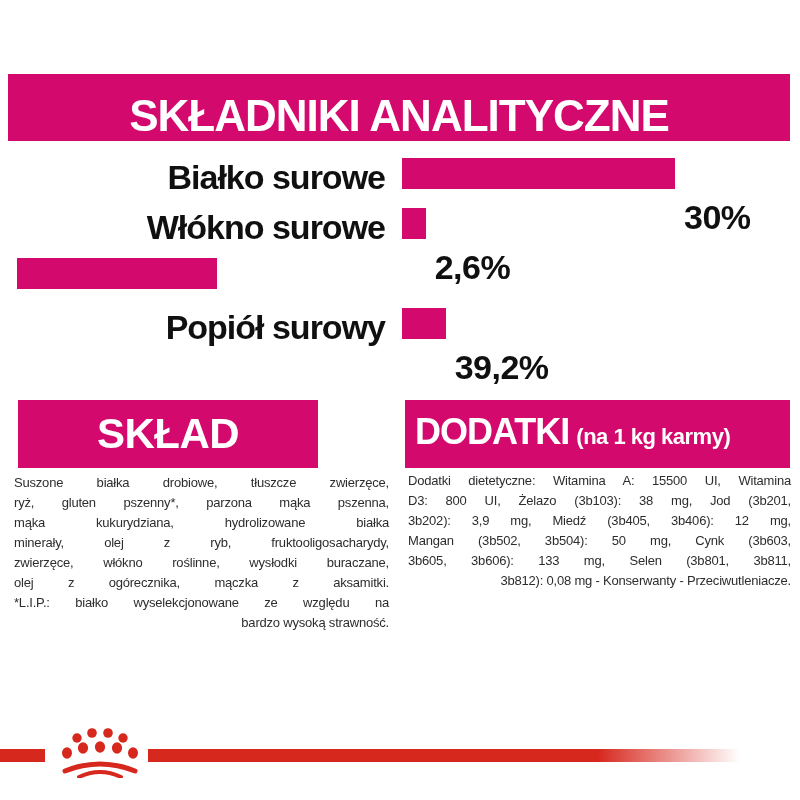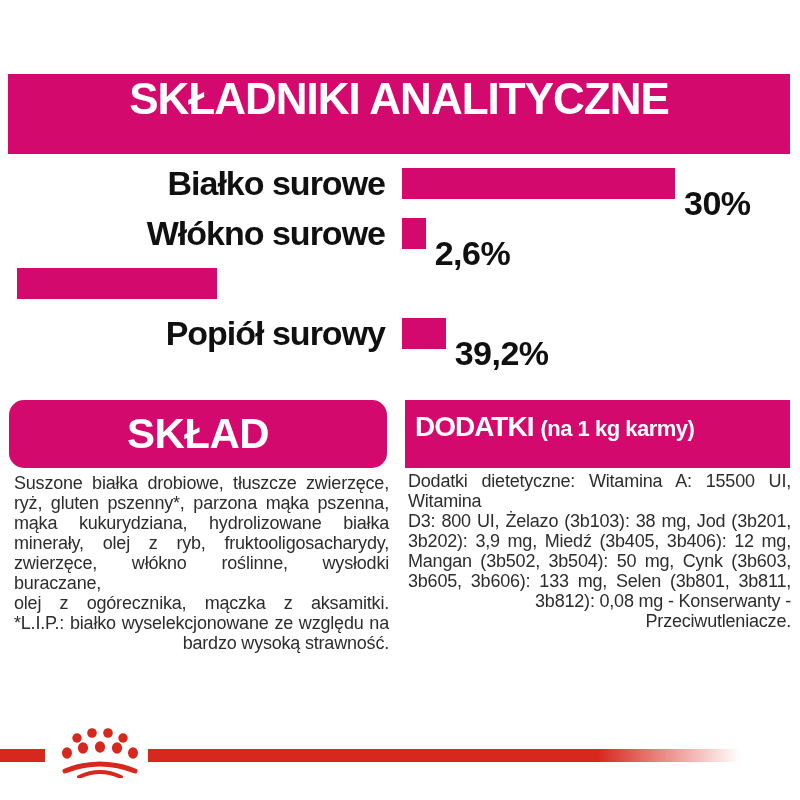--- a/index.html
+++ b/index.html
@@ -2,52 +2,52 @@
 <html style="--pink: #d3096e; --red: #d7281e; --text: #2d2d2d;"><head>
 <meta charset="utf-8">
 <style>
   html,body{margin:0;padding:0;background:#fff;}
   .page{
     position:relative;width:800px;height:800px;background:#fff;overflow:hidden;
     font-family:"Liberation Sans", sans-serif;
   }
   
   .banner{
-    position:absolute;left:8px;top:74px;width:782px;height:80px;
+    position:absolute;left:8px;top:74px;width:782px;height:67px;
     background:var(--pink,#d3096e);
-    display:flex;align-items:flex-start;justify-content:center;
+    display:flex;align-items:flex-end;justify-content:center;
   }
   .banner-title{
     color:#fff;font-weight:bold;font-size:44px;letter-spacing:-1px;white-space:nowrap;
   }
   
   .chart{position:absolute;left:0;top:158px;width:800px;}
-  .crow{display:flex;align-items:center;height:50px;}
+  .crow{display:flex;align-items:flex-start;height:50px;}
   .clabel{
     width:385px;text-align:right;font-weight:bold;font-size:34px;
     letter-spacing:-1px;color:#101010;white-space:nowrap;
   }
   .cbar{margin-left:17px;height:31px;background:var(--pink,#d3096e);flex:none;}
   .cval{
     margin-left:9px;font-weight:bold;font-size:34px;letter-spacing:-0.5px;
     color:#101010;white-space:nowrap;margin-top:40px;
   }
   
   .sec{position:absolute;top:400px;height:68px;background:var(--pink,#d3096e);box-sizing:border-box;}
-  .sec-sklad{left:9px;width:378px;display:flex;align-items:center;justify-content:center;border-radius:15px;}
+  .sec-sklad{left:18px;width:300px;display:flex;align-items:center;justify-content:center;}
   .sec-sklad .sec-title{color:#fff;font-weight:bold;font-size:42px;letter-spacing:-0.5px;}
   .sec-dodatki{left:405px;width:385px;display:flex;align-items:baseline;padding:11px 0 0 10px;}
-  .sec-dodatki .sec-title{color:#fff;font-weight:bold;font-size:28px;letter-spacing:-1px;white-space:nowrap;}
+  .sec-dodatki .sec-title{color:#fff;font-weight:bold;font-size:36px;letter-spacing:-1px;white-space:nowrap;}
   .sec-dodatki .sec-sub{color:#fff;font-weight:bold;font-size:22px;letter-spacing:-0.5px;margin-left:7px;white-space:nowrap;}
   
   .col{position:absolute;color:var(--text,#2d2d2d);}
   .col-l{left:14px;top:473px;width:375px;}
   .col-r{left:408px;top:471px;width:383px;}
   .tline{
-    font-size:18px;line-height:20px;letter-spacing:-0.2px;
+    font-size:13px;line-height:20px;letter-spacing:-0.2px;
     text-align:justify;text-align-last:justify;
   }
   .tline.jlast{text-align:right;text-align-last:auto;}
   
   .stripe{position:absolute;top:749px;height:13px;background:var(--red,#d7281e);}
   .stripe-left{left:0;width:45px;}
   .stripe-right{
     left:148px;width:592px;
     background:linear-gradient(to right,var(--red,#d7281e) 0%,var(--red,#d7281e) 76%,rgba(215,40,30,0) 100%);
   }

